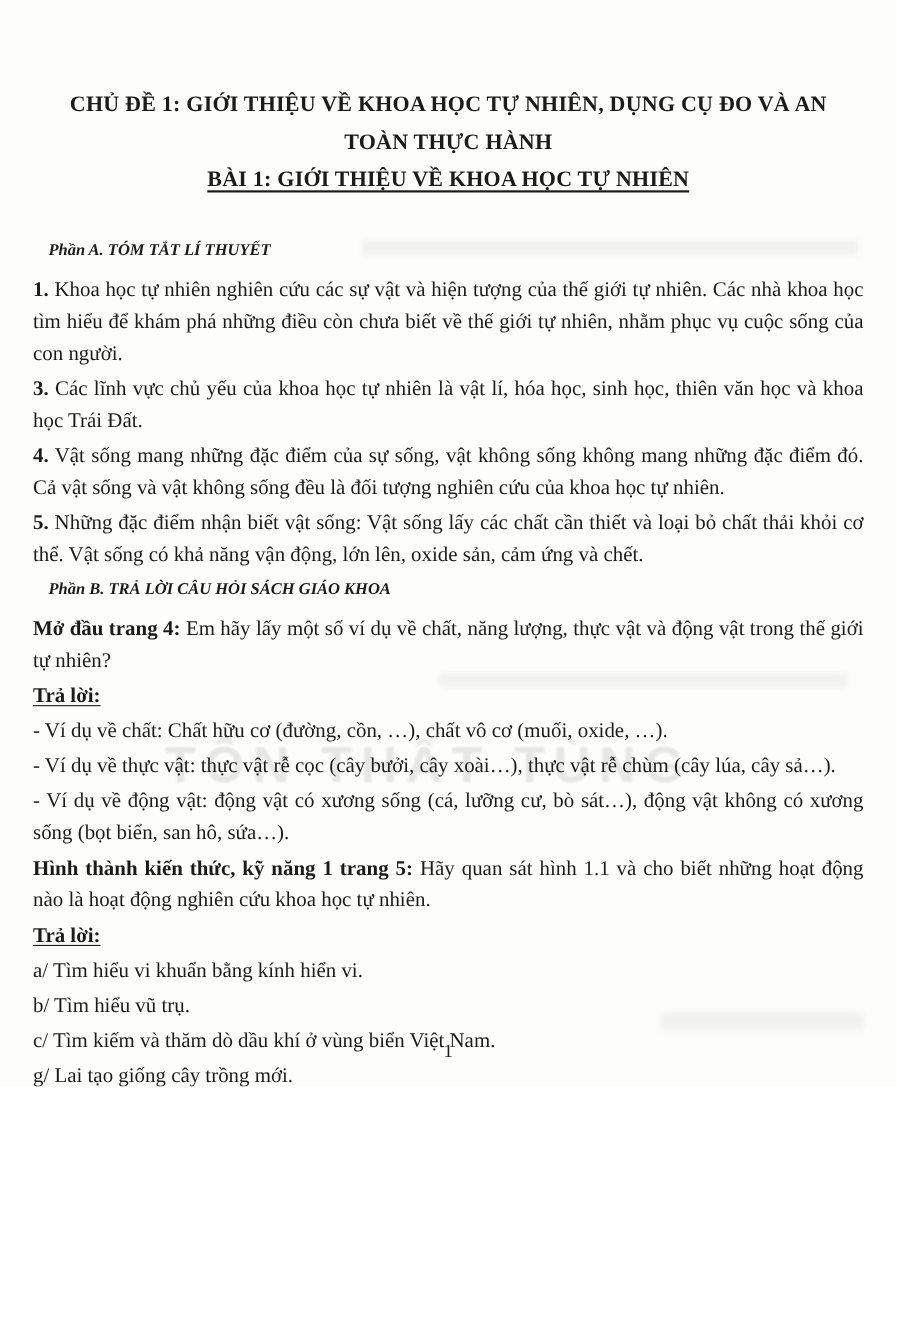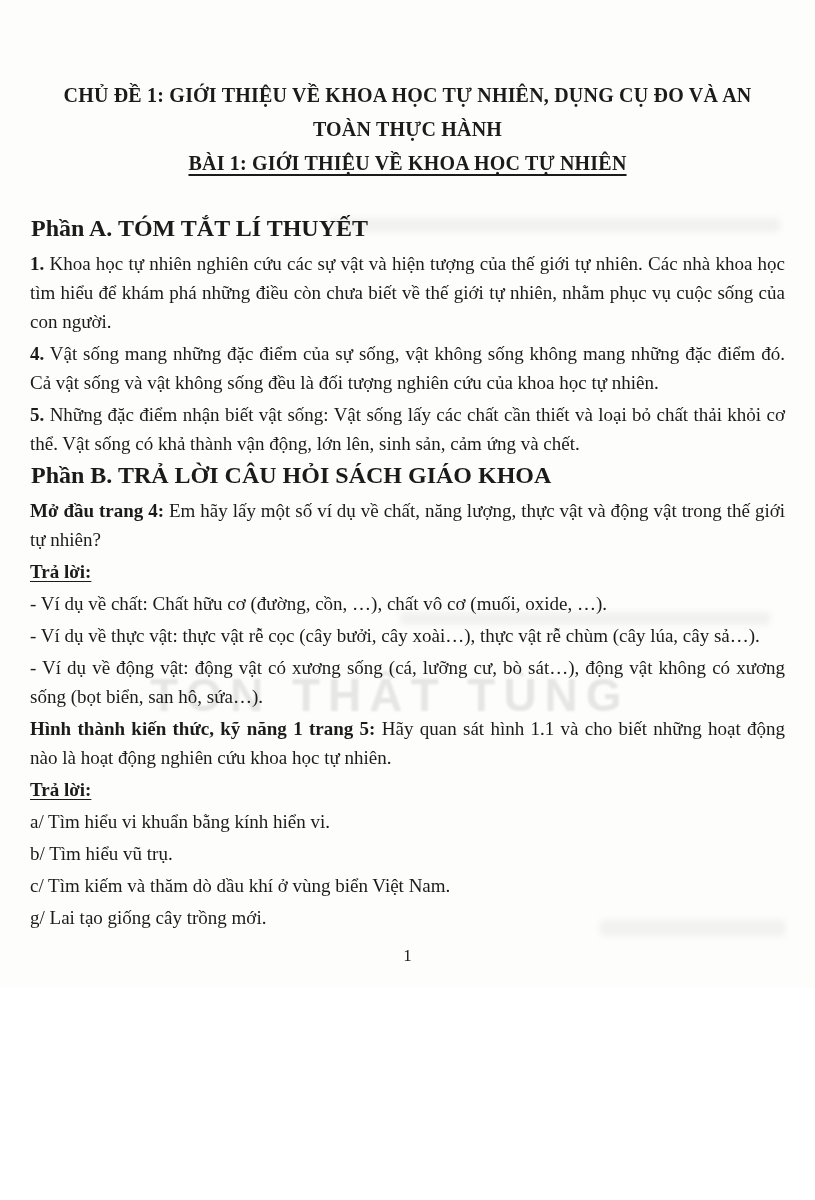--- a/index.html
+++ b/index.html
@@ -28,23 +28,24 @@
     line-height: 34px;
     letter-spacing: 0.2px;
     margin-bottom: 34px;
   }
   .doc-header .underlined {
     text-decoration: underline;
     text-underline-offset: 4px;
   }
   .sec-heading {
     font-weight: bold;
-    font-size: 24px;
+    font-size: 15px;
     line-height: 29px;
-    margin: 0 0 6px 1px;
+    margin: 0 0 6px 14px;
+    font-style: italic;
   }
   section { margin: 0; }
   p.body-text {
     font-size: 19px;
     line-height: 29px;
     margin: 0 0 3px 0;
     text-align: justify;
   }
   p.body-text b { font-weight: bold; }
   .answer-label {
@@ -105,24 +106,25 @@
       <div>TOÀN THỰC HÀNH</div>
       <div class="underlined">BÀI 1: GIỚI THIỆU VỀ KHOA HỌC TỰ NHIÊN</div>
     </header>
 
     <section>
       <h2 class="sec-heading">Phần A. TÓM TẮT LÍ THUYẾT</h2>
 
       <p class="body-text"><b>1.</b> <span>Khoa học tự nhiên nghiên cứu các sự vật và hiện tượng của thế giới tự nhiên. Các nhà khoa học tìm hiểu để khám phá những điều còn chưa biết về thế giới tự nhiên, nhằm phục vụ cuộc sống của con người.</span></p>
 
 
+      <p class="body-text"><b>3.</b> <span>Các lĩnh vực chủ yếu của khoa học tự nhiên là vật lí, hóa học, sinh học, thiên văn học và khoa học Trái Đất.</span></p>
 
       <p class="body-text"><b>4.</b> <span>Vật sống mang những đặc điểm của sự sống, vật không sống không mang những đặc điểm đó. Cả vật sống và vật không sống đều là đối tượng nghiên cứu của khoa học tự nhiên.</span></p>
 
-      <p class="body-text"><b>5.</b> <span>Những đặc điểm nhận biết vật sống: Vật sống lấy các chất cần thiết và loại bỏ chất thải khỏi cơ thể. Vật sống có khả thành vận động, lớn lên, sinh sản, cảm ứng và chết.</span></p>
+      <p class="body-text"><b>5.</b> <span>Những đặc điểm nhận biết vật sống: Vật sống lấy các chất cần thiết và loại bỏ chất thải khỏi cơ thể. Vật sống có khả năng vận động, lớn lên, oxide sản, cảm ứng và chết.</span></p>
     </section>
 
     <section>
       <h2 class="sec-heading">Phần B. TRẢ LỜI CÂU HỎI SÁCH GIÁO KHOA</h2>
 
       <p class="body-text"><b>Mở đầu trang 4:</b> <span>Em hãy lấy một số ví dụ về chất, năng lượng, thực vật và động vật trong thế giới tự nhiên?</span></p>
 
       <p class="body-text"><span class="answer-label">Trả lời:</span></p>
 
       <p class="body-text">- Ví dụ về chất: Chất hữu cơ (đường, cồn, …), chất vô cơ (muối, oxide, …).</p>

